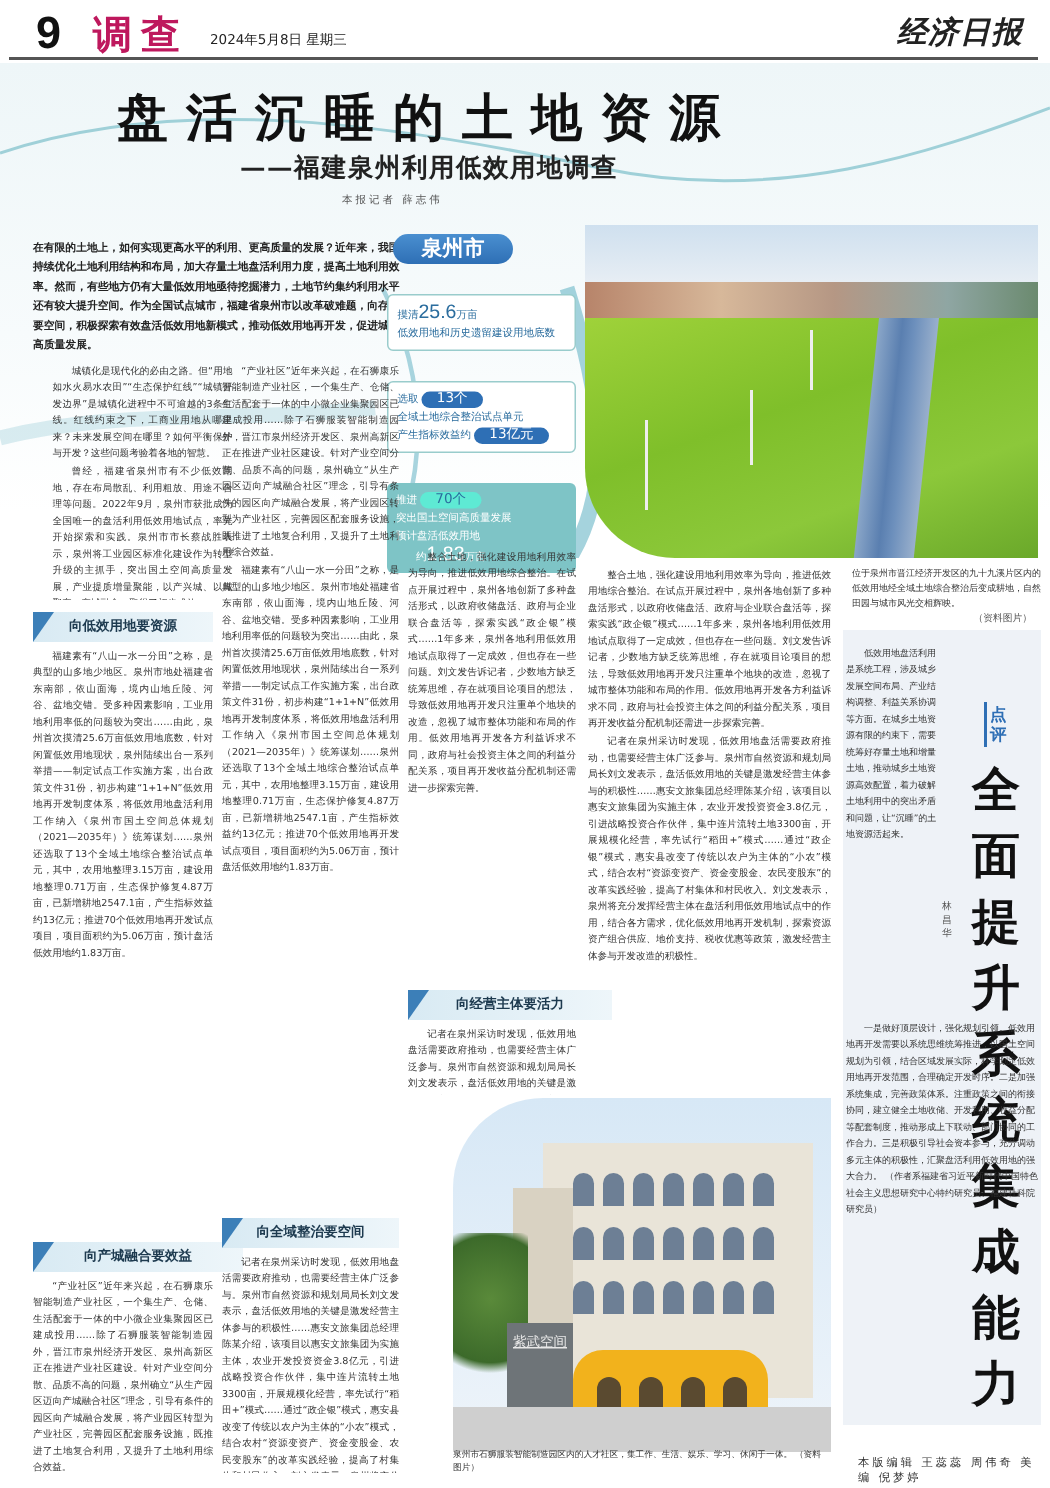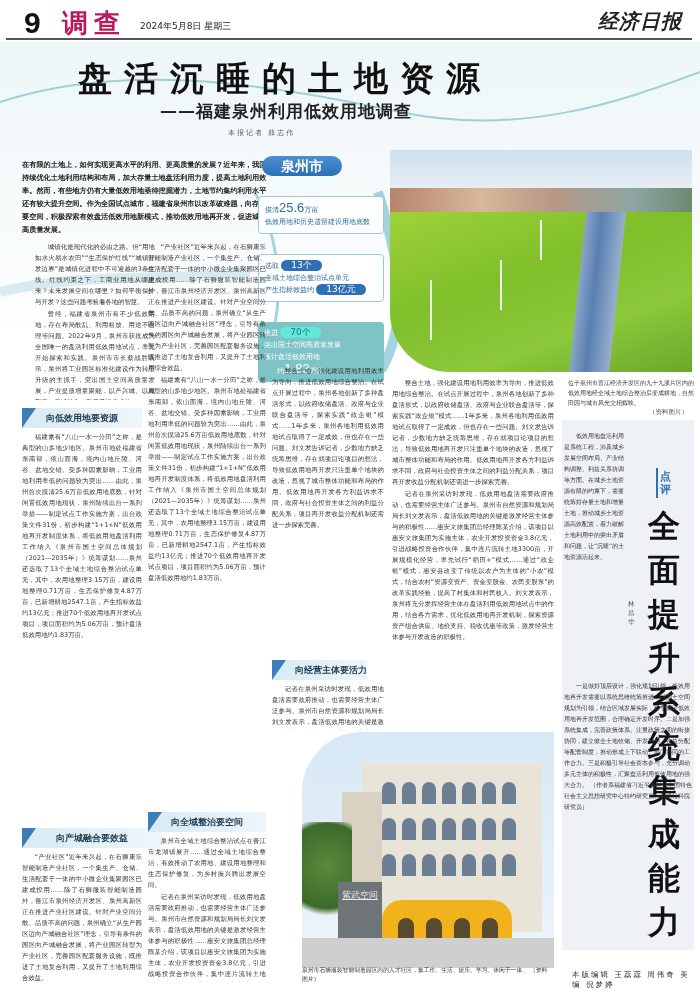--- a/index.html
+++ b/index.html
@@ -145,28 +145,27 @@
 
 <div class="col" style="left:148px;top:242px;width:118px;height:568px;">
   <p>“产业社区”近年来兴起，在石狮康乐智能制造产业社区，一个集生产、仓储、生活配套于一体的中小微企业集聚园区已建成投用……除了石狮服装智能制造园外，晋江市泉州经济开发区、泉州高新区正在推进产业社区建设。针对产业空间分散、品质不高的问题，泉州确立“从生产园区迈向产城融合社区”理念，引导有条件的园区向产城融合发展，将产业园区转型为产业社区，完善园区配套服务设施，既推进了土地复合利用，又提升了土地利用综合效益。</p>
   <p>福建素有“八山一水一分田”之称，是典型的山多地少地区。泉州市地处福建省东南部，依山面海，境内山地丘陵、河谷、盆地交错。受多种因素影响，工业用地利用率低的问题较为突出……由此，泉州首次摸清25.6万亩低效用地底数，针对闲置低效用地现状，泉州陆续出台一系列举措——制定试点工作实施方案，出台政策文件31份，初步构建“1+1+N”低效用地再开发制度体系，将低效用地盘活利用工作纳入《泉州市国土空间总体规划（2021—2035年）》统筹谋划……泉州还选取了13个全域土地综合整治试点单元，其中，农用地整理3.15万亩，建设用地整理0.71万亩，生态保护修复4.87万亩，已新增耕地2547.1亩，产生指标效益约13亿元；推进70个低效用地再开发试点项目，项目面积约为5.06万亩，预计盘活低效用地约1.83万亩。</p>
 </div>
 <div class="sec-head" style="left:148px;top:812px;width:118px;">
   <span class="flag"></span>
   <span>向全域整治要空间</span>
 </div>
 <div class="col" style="left:148px;top:836px;width:118px;height:146px;">
-  <p>泉州市全域土地综合整治试点在晋江市龙湖镇展开……通过全域土地综合整治，有效推动了农用地、建设用地整理和生态保护修复，为乡村振兴腾出发展空间。</p>
   <p>记者在泉州采访时发现，低效用地盘活需要政府推动，也需要经营主体广泛参与。泉州市自然资源和规划局局长刘文发表示，盘活低效用地的关键是激发经营主体参与的积极性……惠安文旅集团总经理陈某介绍，该项目以惠安文旅集团为实施主体，农业开发投资资金3.8亿元，引进战略投资合作伙伴，集中连片流转土地3300亩，开展规模化经营，率先试行“稻田+”模式……通过“政企银”模式，惠安县改变了传统以农户为主体的“小农”模式，结合农村“资源变资产、资金变股金、农民变股东”的改革实践经验，提高了村集体和村民收入。刘文发表示，泉州将充分发挥经营主体在盘活利用低效用地试点中的作用，结合各方需求，优化低效用地再开发机制，探索资源资产组合供应、地价支持、税收优惠等政策，激发经营主体参与开发改造的积极性。</p>
 </div>
 
 <div class="col" style="left:272px;top:366px;width:112px;height:290px;">
   <p>整合土地，强化建设用地利用效率为导向，推进低效用地综合整治。在试点开展过程中，泉州各地创新了多种盘活形式，以政府收储盘活、政府与企业联合盘活等，探索实践“政企银”模式……1年多来，泉州各地利用低效用地试点取得了一定成效，但也存在一些问题。刘文发告诉记者，少数地方缺乏统筹思维，存在就项目论项目的想法，导致低效用地再开发只注重单个地块的改造，忽视了城市整体功能和布局的作用。低效用地再开发各方利益诉求不同，政府与社会投资主体之间的利益分配关系，项目再开发收益分配机制还需进一步探索完善。</p>
 </div>
-<div class="sec-head" style="left:272px;top:660px;width:95px;text-align:right;">
+<div class="sec-head" style="left:272px;top:660px;width:136px;">
   <span class="flag"></span>
   <span>向经营主体要活力</span>
 </div>
 <div class="col" style="left:272px;top:684px;width:112px;height:46px;">
   <p>记者在泉州采访时发现，低效用地盘活需要政府推动，也需要经营主体广泛参与。泉州市自然资源和规划局局长刘文发表示，盘活低效用地的关键是激发经营主体参与的积极性……惠安文旅集团总经理陈某介绍，该项目以惠安文旅集团为实施主体，农业开发投资资金3.8亿元，引进战略投资合作伙伴，集中连片流转土地3300亩，开展规模化经营，率先试行“稻田+”模式……通过“政企银”模式，惠安县改变了传统以农户为主体的“小农”模式，结合农村“资源变资产、资金变股金、农民变股东”的改革实践经验，提高了村集体和村民收入。刘文发表示，泉州将充分发挥经营主体在盘活利用低效用地试点中的作用，结合各方需求，优化低效用地再开发机制，探索资源资产组合供应、地价支持、税收优惠等政策，激发经营主体参与开发改造的积极性。</p>
 </div>
 
 <div class="col" style="left:392px;top:378px;width:162px;height:352px;">
   <p>整合土地，强化建设用地利用效率为导向，推进低效用地综合整治。在试点开展过程中，泉州各地创新了多种盘活形式，以政府收储盘活、政府与企业联合盘活等，探索实践“政企银”模式……1年多来，泉州各地利用低效用地试点取得了一定成效，但也存在一些问题。刘文发告诉记者，少数地方缺乏统筹思维，存在就项目论项目的想法，导致低效用地再开发只注重单个地块的改造，忽视了城市整体功能和布局的作用。低效用地再开发各方利益诉求不同，政府与社会投资主体之间的利益分配关系，项目再开发收益分配机制还需进一步探索完善。</p>
   <p>记者在泉州采访时发现，低效用地盘活需要政府推动，也需要经营主体广泛参与。泉州市自然资源和规划局局长刘文发表示，盘活低效用地的关键是激发经营主体参与的积极性……惠安文旅集团总经理陈某介绍，该项目以惠安文旅集团为实施主体，农业开发投资资金3.8亿元，引进战略投资合作伙伴，集中连片流转土地3300亩，开展规模化经营，率先试行“稻田+”模式……通过“政企银”模式，惠安县改变了传统以农户为主体的“小农”模式，结合农村“资源变资产、资金变股金、农民变股东”的改革实践经验，提高了村集体和村民收入。刘文发表示，泉州将充分发挥经营主体在盘活利用低效用地试点中的作用，结合各方需求，优化低效用地再开发机制，探索资源资产组合供应、地价支持、税收优惠等政策，激发经营主体参与开发改造的积极性。</p>

